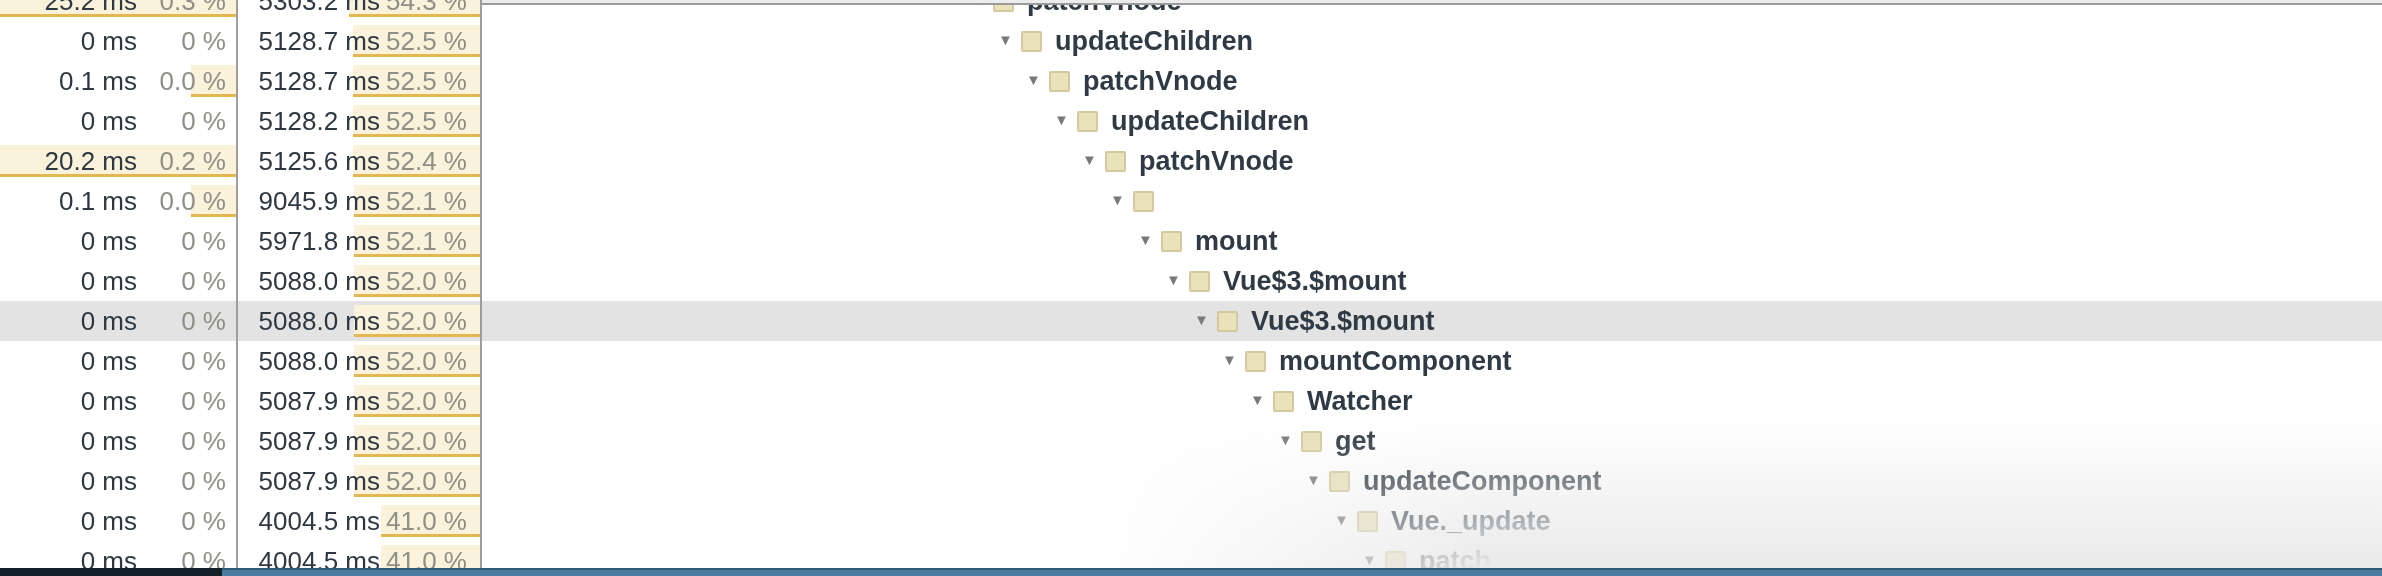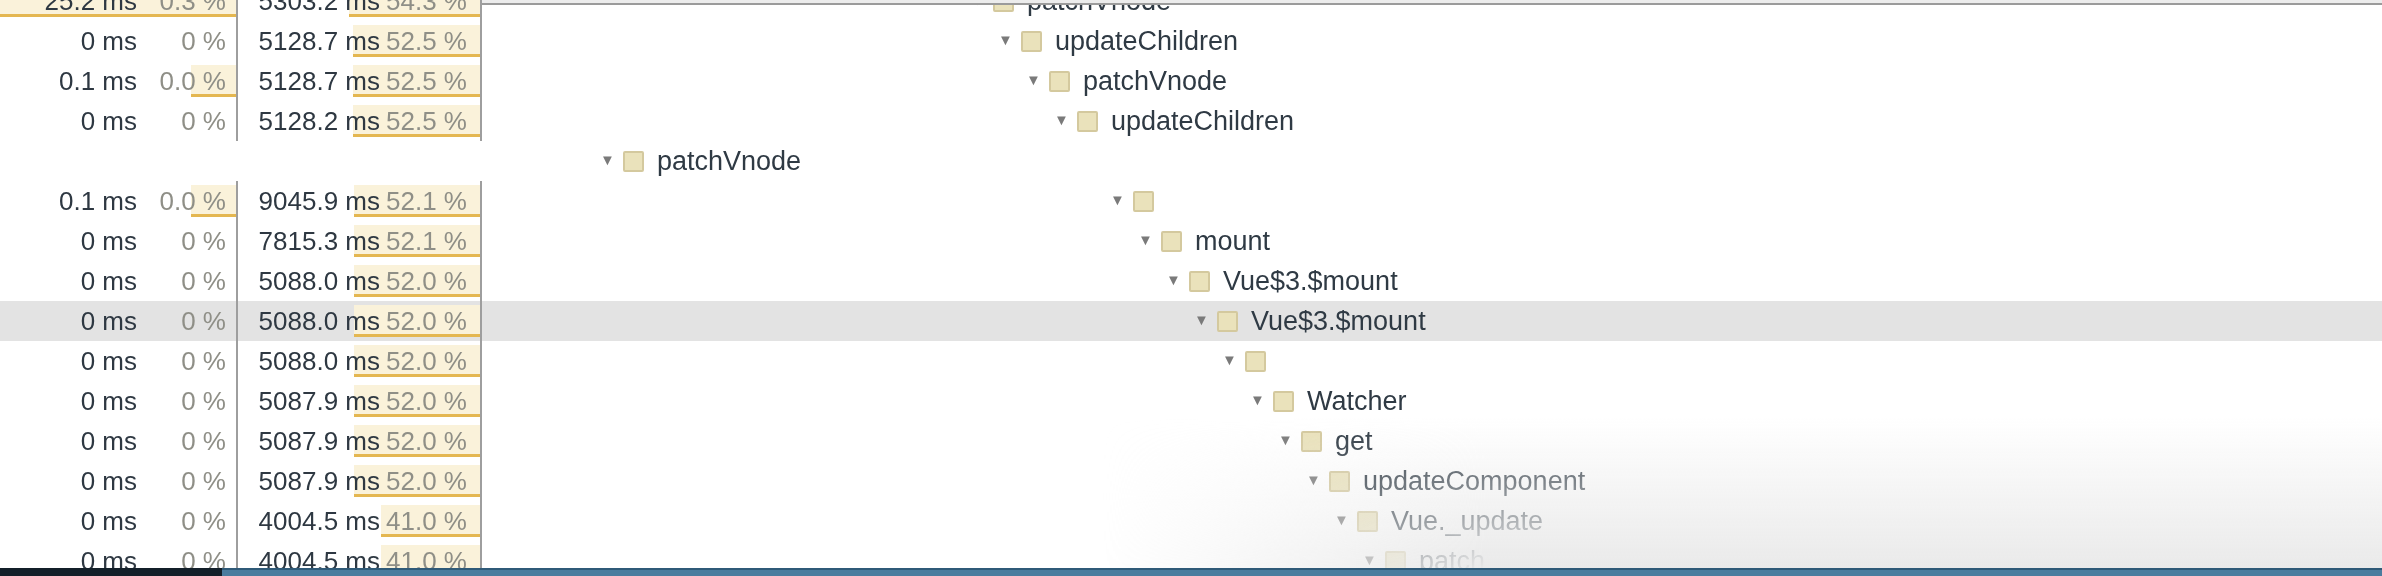--- a/index.html
+++ b/index.html
@@ -28,21 +28,21 @@
   .c-total .t-val{right:100px;}
   .c-total .t-pct{right:13px;}
   .tri{
     flex:0 0 auto;width:15px;font-size:15px;color:#7a7a7a;line-height:40px;
     text-align:center;transform:translateY(-1px);
   }
   .sq{
     flex:0 0 auto;width:21px;height:21px;margin-left:8px;
     background:#eae2bb;border:2px solid #d4c99e;border-radius:2px;box-sizing:border-box;
   }
-  .fn{margin-left:13px;font-size:27px;color:#2f3a44;white-space:nowrap;}
+  .fn{margin-left:13px;font-size:27px;color:#2f3a44;white-space:nowrap;font-weight:bold;}
   #tree-top-strip{
     position:absolute;left:482px;right:0;top:0;height:3px;
     background:#ececec;border-bottom:2px solid #9b9b9b;z-index:5;
   }
   #fade{
     position:absolute;right:0;bottom:8px;width:1280px;height:150px;z-index:4;pointer-events:none;
     background:linear-gradient(to bottom,rgba(234,234,234,0),#eaeaea);
     -webkit-mask-image:linear-gradient(to right,transparent,black 30%);
             mask-image:linear-gradient(to right,transparent,black 30%);
   }
@@ -120,20 +120,30 @@
       <span class="num t-val">5128.2 ms</span>
       <span class="num t-pct">52.5 %</span>
     </div>
     <div class="cell c-tree" style="padding-left: 572px;">
       <span class="tri">▼</span>
       <span class="sq"></span>
       <span class="fn">updateChildren</span>
     </div>
   </div>
     <div class="row">
+    <div class="cell c-self">
+      <div class="bar" style="width: 100%;"></div>
+      <span class="num t-val">20.2 ms</span>
+      <span class="num t-pct">0.2 %</span>
+    </div>
+    <div class="cell c-total">
+      <div class="bar" style="width: 52.4%;"></div>
+      <span class="num t-val">5125.6 ms</span>
+      <span class="num t-pct">52.4 %</span>
+    </div>
     <div class="cell c-tree" style="padding-left: 600px;">
       <span class="tri">▼</span>
       <span class="sq"></span>
       <span class="fn">patchVnode</span>
     </div>
   </div>
     <div class="row">
     <div class="cell c-self">
       <div class="bar" style="width: 19%;"></div>
       <span class="num t-val">0.1 ms</span>
@@ -150,21 +160,21 @@
     </div>
   </div>
     <div class="row">
     <div class="cell c-self">
 
       <span class="num t-val">0 ms</span>
       <span class="num t-pct">0 %</span>
     </div>
     <div class="cell c-total">
       <div class="bar" style="width: 52.1%;"></div>
-      <span class="num t-val">7815.3 ms</span>
+      <span class="num t-val">5971.8 ms</span>
       <span class="num t-pct">52.1 %</span>
     </div>
     <div class="cell c-tree" style="padding-left: 656px;">
       <span class="tri">▼</span>
       <span class="sq"></span>
       <span class="fn">mount</span>
     </div>
   </div>
     <div class="row">
     <div class="cell c-self">
@@ -207,20 +217,21 @@
       <span class="num t-pct">0 %</span>
     </div>
     <div class="cell c-total">
       <div class="bar" style="width: 52%;"></div>
       <span class="num t-val">5088.0 ms</span>
       <span class="num t-pct">52.0 %</span>
     </div>
     <div class="cell c-tree" style="padding-left: 740px;">
       <span class="tri">▼</span>
       <span class="sq"></span>
+      <span class="fn">mountComponent</span>
     </div>
   </div>
     <div class="row">
     <div class="cell c-self">
 
       <span class="num t-val">0 ms</span>
       <span class="num t-pct">0 %</span>
     </div>
     <div class="cell c-total">
       <div class="bar" style="width: 52%;"></div>

